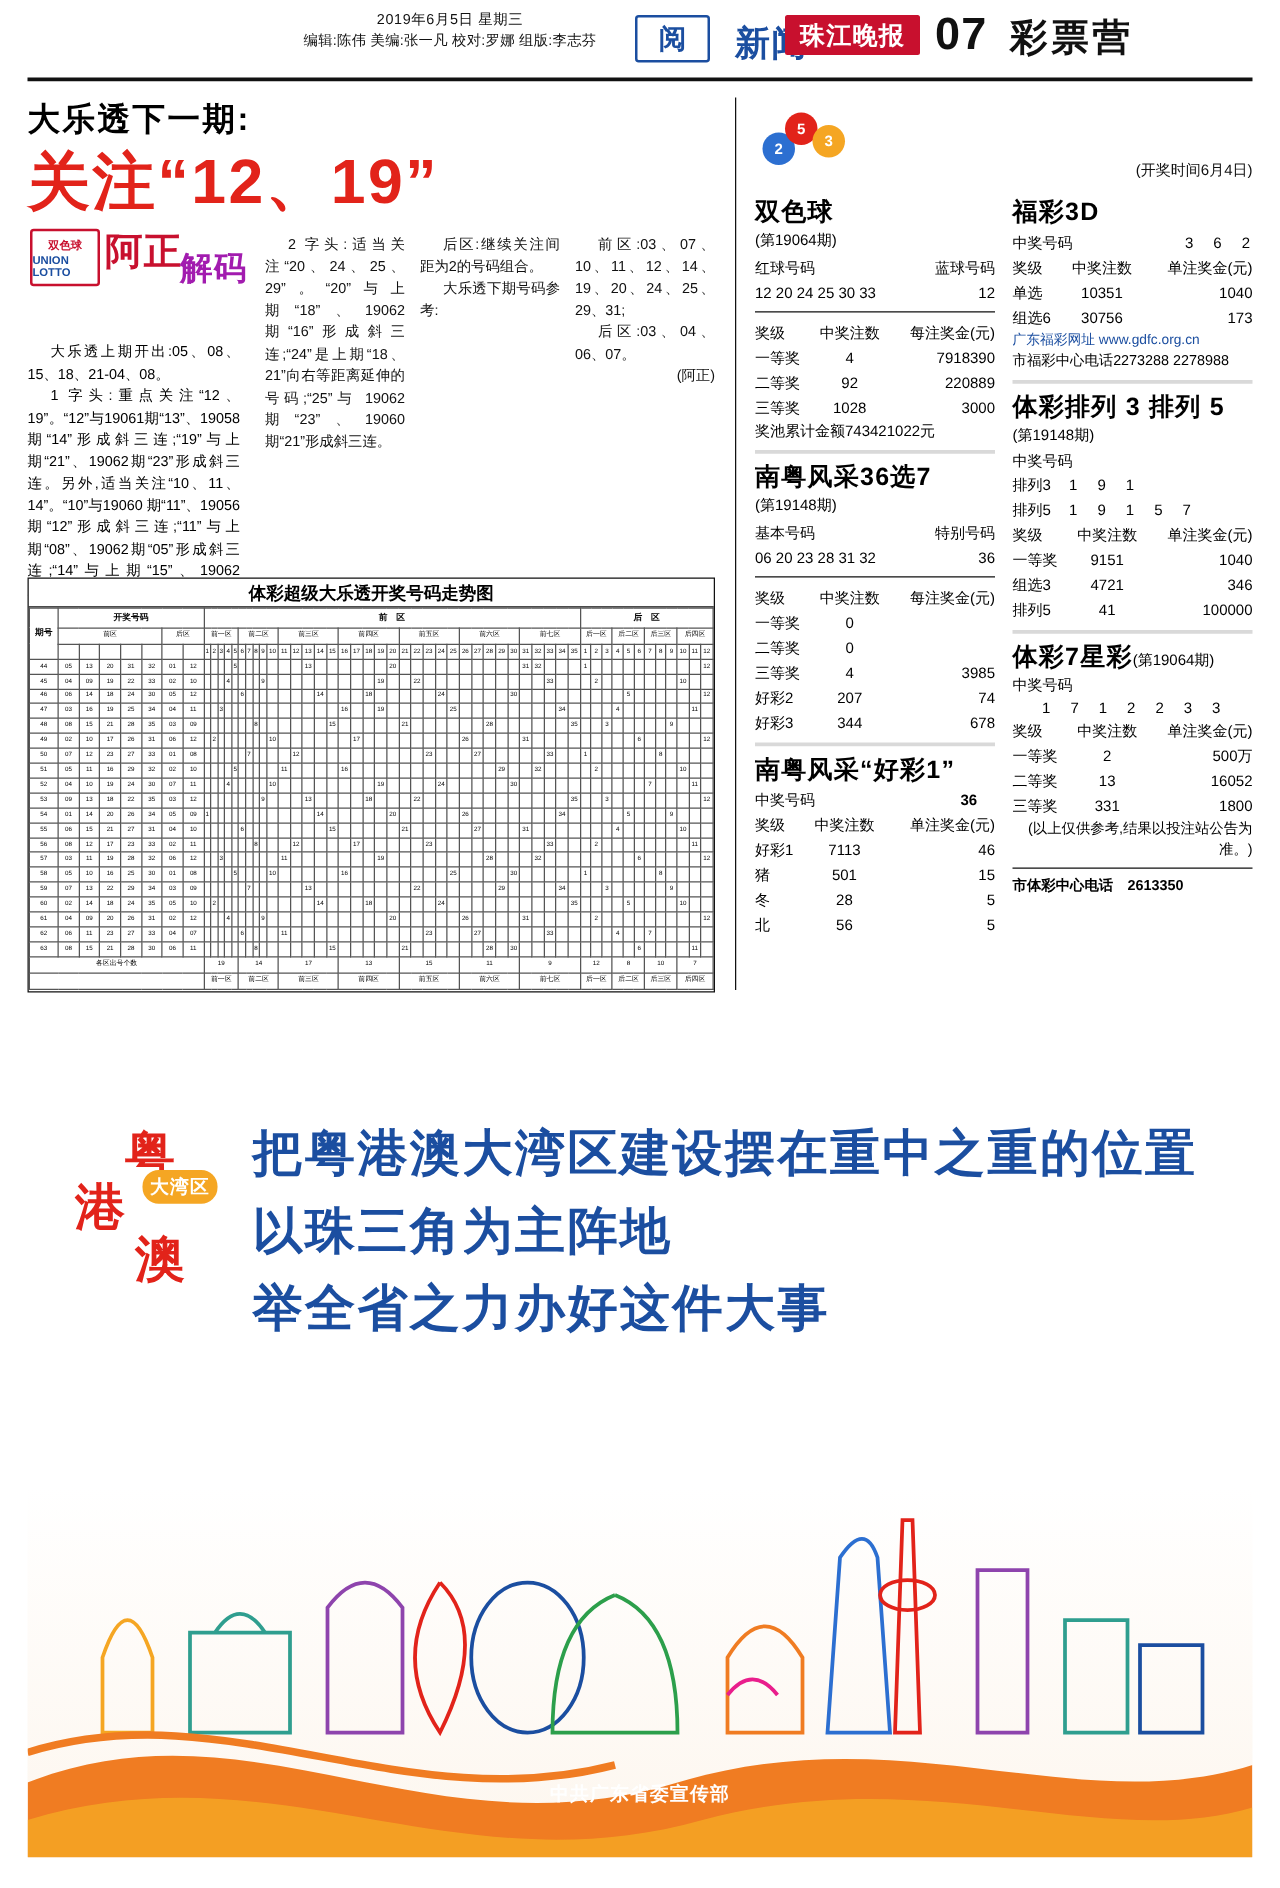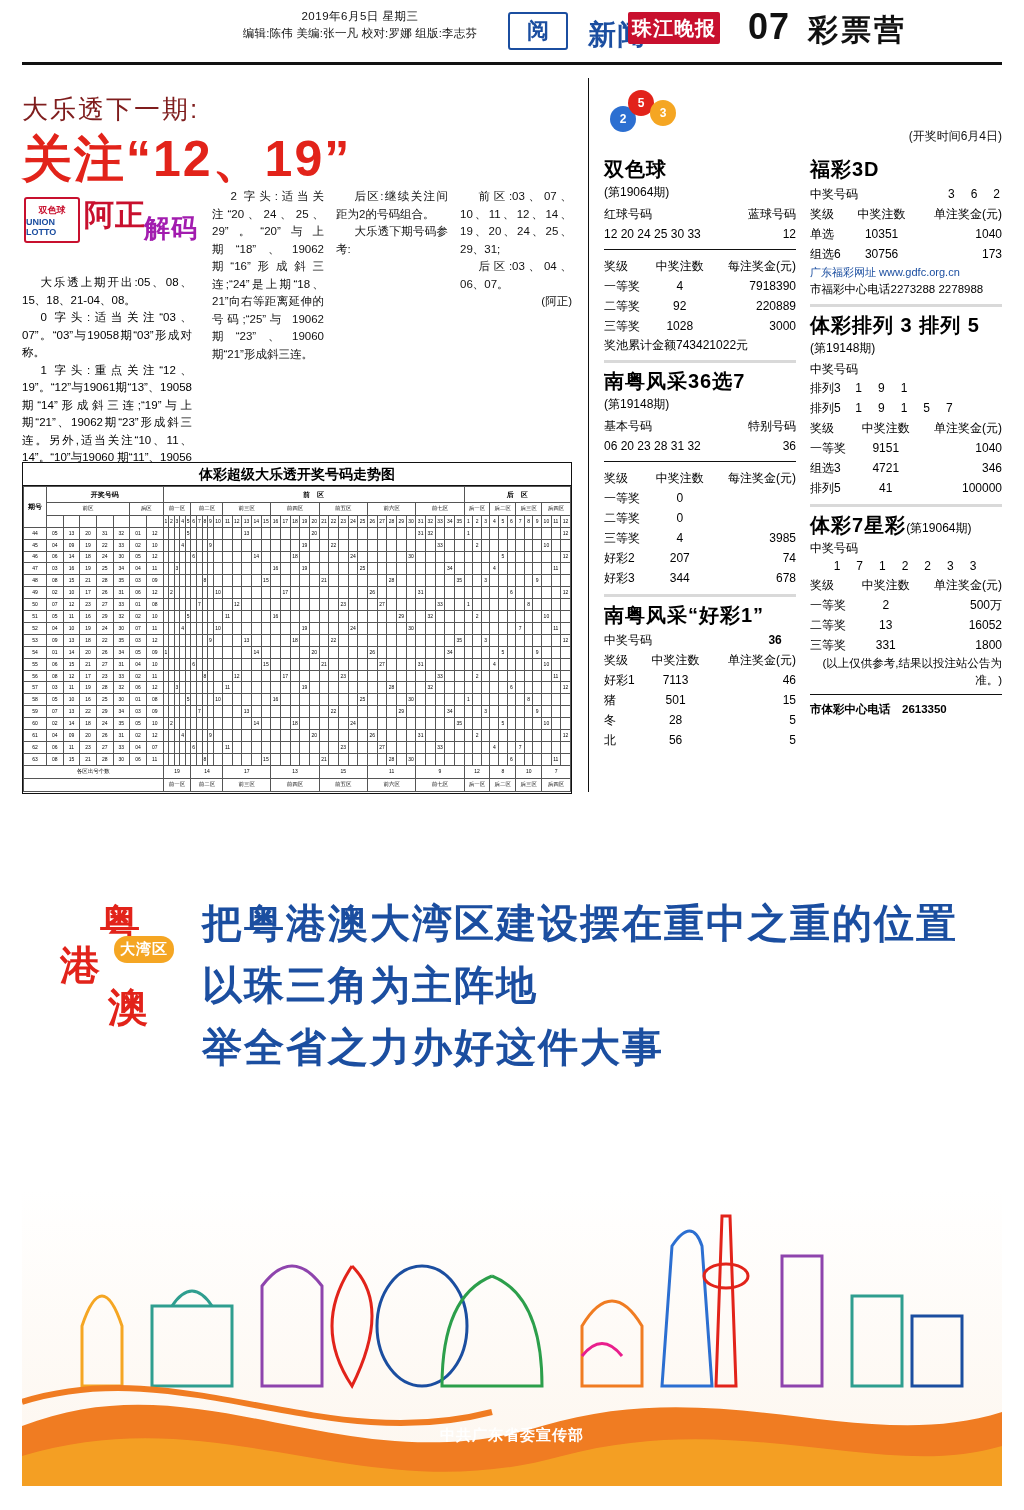--- a/index.html
+++ b/index.html
@@ -10,28 +10,28 @@
   }
   .page{position:relative;width:1024px;height:1510px;}
 
   
   .masthead{position:absolute;left:0;top:0;width:1024px;height:62px;border-radius:26px;}
   .mast-left{position:absolute;left:210px;top:8px;text-align:center;width:300px;font-size:11.5px;line-height:17px;color:#111;}
   .mast-left .d1{letter-spacing:.5px;}
   .mast-left .d2{letter-spacing:.2px;}
   .logo-yue{position:absolute;left:508px;top:12px;width:56px;height:34px;border:2px solid #1b4ea0;border-radius:3px;color:#1b4ea0;font-size:22px;font-weight:bold;display:flex;align-items:center;justify-content:center;font-family:"DejaVu Sans",sans-serif;}
   .logo-news{position:absolute;left:568px;top:16px;font-size:28px;font-weight:bold;color:#1b4ea0;letter-spacing:1px;margin-left:20px;}
-  .logo-zjwb{position:absolute;left:628px;top:12px;width:92px;height:32px;background:#c8102e;color:#fff;font-size:20px;font-weight:bold;display:flex;align-items:center;justify-content:center;letter-spacing:1px;border-radius:2px;}
+  .logo-zjwb{position:absolute;left:628px;top:12px;width:108px;height:32px;background:#c8102e;color:#fff;font-size:20px;font-weight:bold;display:flex;align-items:center;justify-content:center;letter-spacing:1px;border-radius:2px;}
   .mast-pageno{position:absolute;left:748px;top:6px;font-size:36px;font-weight:bold;color:#111;letter-spacing:1px;}
   .mast-section{position:absolute;left:808px;top:10px;font-size:30px;font-weight:bold;color:#111;letter-spacing:3px;}
   .mast-rule{position:absolute;left:22px;top:62px;width:980px;height:3px;background:#111;}
 
   
   .left-col{position:absolute;left:22px;top:78px;width:548px;}
-  .head-sub{font-size:26px;font-weight:normal;color:#7f1d1d;letter-spacing:2px;margin:14px 0 2px 0;}
+  .head-sub{font-size:26px;font-weight:bold;color:#000000;letter-spacing:2px;margin:0 0 2px 0;}
   .head-main{font-size:50px;font-weight:bold;color:#e2231a;letter-spacing:2px;line-height:60px;margin:0 0 6px 0;}
 
   .badge-row{position:relative;height:50px;margin-top:4px;}
   .badge-sq{position:absolute;left:2px;top:2px;width:52px;height:42px;border:2px solid #c8102e;background:#fff;border-radius:3px;display:flex;flex-direction:column;align-items:center;justify-content:center;}
   .badge-sq .t1{font-size:9px;color:#c8102e;font-weight:bold;}
   .badge-sq .t2{font-size:9px;color:#1b4ea0;font-weight:bold;letter-spacing:0;}
   .badge-name{position:absolute;left:62px;top:0px;font-size:30px;font-weight:bold;color:#c8102e;letter-spacing:1px;}
   .badge-name2{position:absolute;left:122px;top:16px;font-size:26px;font-weight:bold;color:#a21caf;letter-spacing:1px;}
 
   .cols3{position:absolute;left:190px;top:110px;width:360px;display:flex;gap:12px;}
@@ -124,21 +124,20 @@
       <div class="badge-sq">
         <div class="t1">双色球</div>
         <div class="t2">UNION LOTTO</div>
       </div>
       <div class="badge-name">阿正</div>
       <div class="badge-name2">解码</div>
     </div>
 
     <div class="left-body">
       <p class="ind">大乐透上期开出:05、08、15、18、21-04、08。</p>
-      <p class="ind">0 字头:适当关注“03、07”。“03”与19058期“03”形成对称。</p>
       <p class="ind">1 字头:重点关注“12、19”。“12”与19061期“13”、19058期“14”形成斜三连;“19”与上期“21”、19062期“23”形成斜三连。另外,适当关注“10、11、14”。“10”与19060 期“11”、19056 期“12”形成斜三连;“11”与上期“08”、19062期“05”形成斜三连;“14”与上期“15”、19062期“16”形成斜三连。</p>
     </div>
 
     <div class="cols3">
       <div class="tcol">
         <p class="ind">2 字头:适当关注“20、24、25、29”。“20”与上期“18”、19062期“16”形成斜三连;“24”是上期“18、21”向右等距离延伸的号码;“25”与 19062 期“23”、19060期“21”形成斜三连。</p>
       </div>
       <div class="tcol">
         <p class="ind">后区:继续关注间距为2的号码组合。</p>
         <p class="ind">大乐透下期号码参考:</p>

